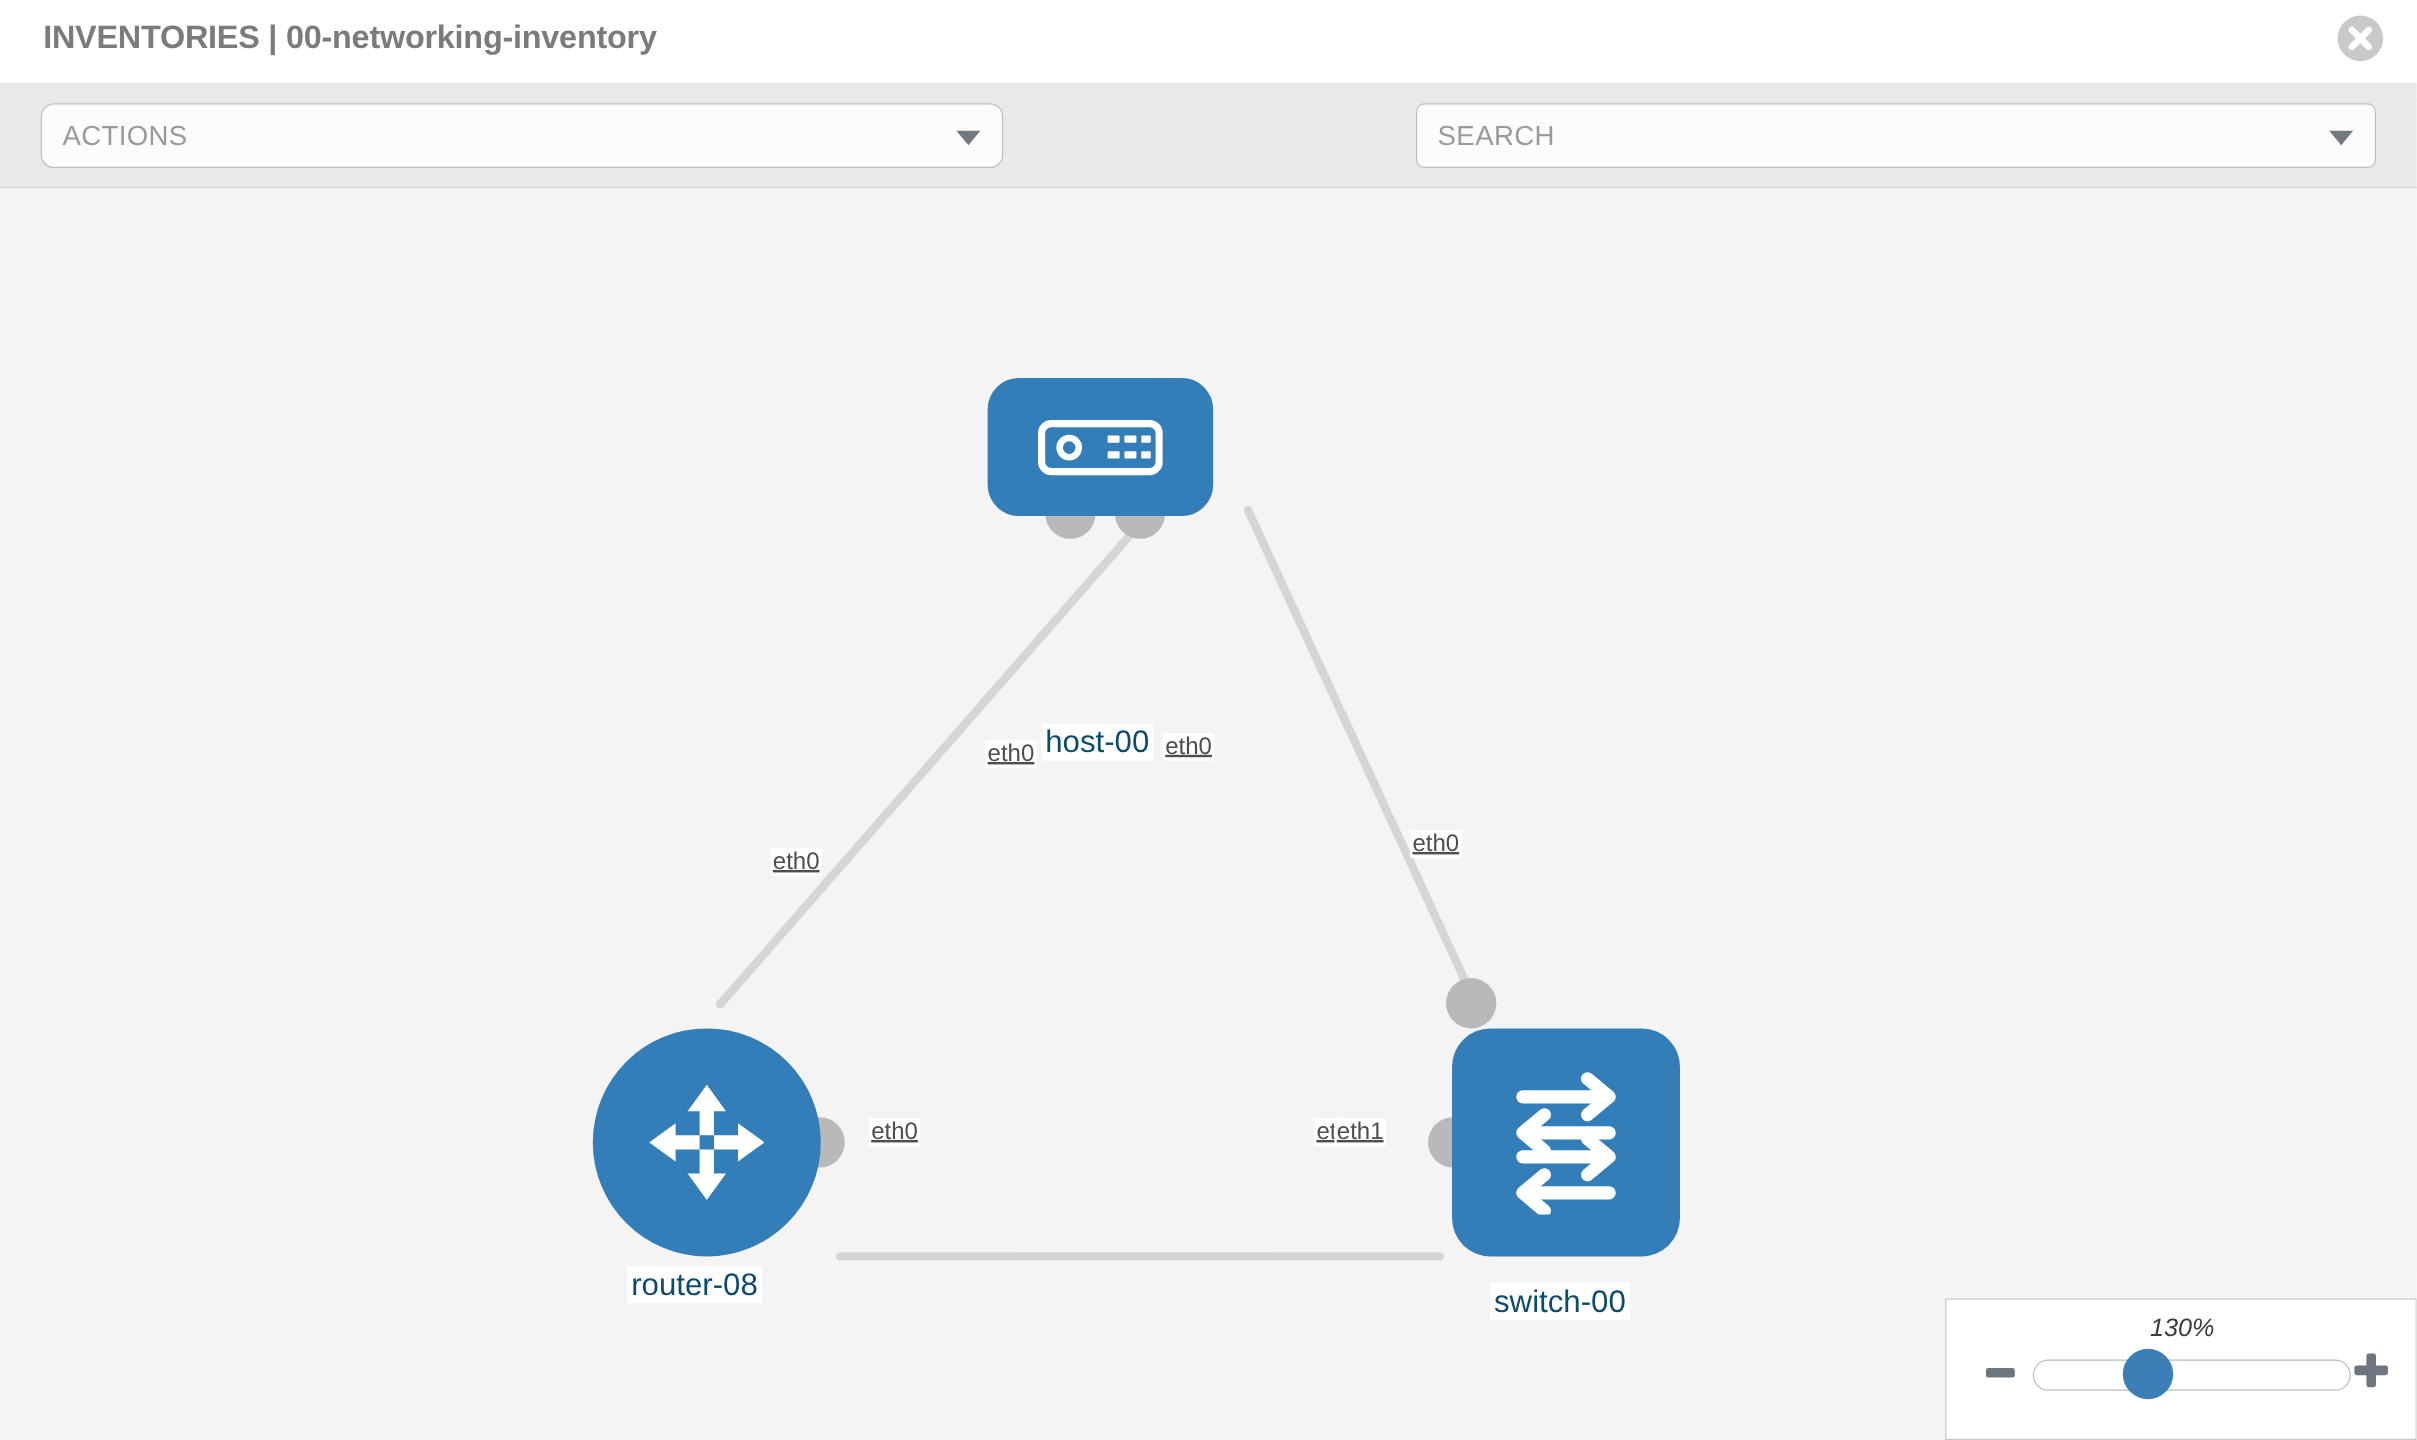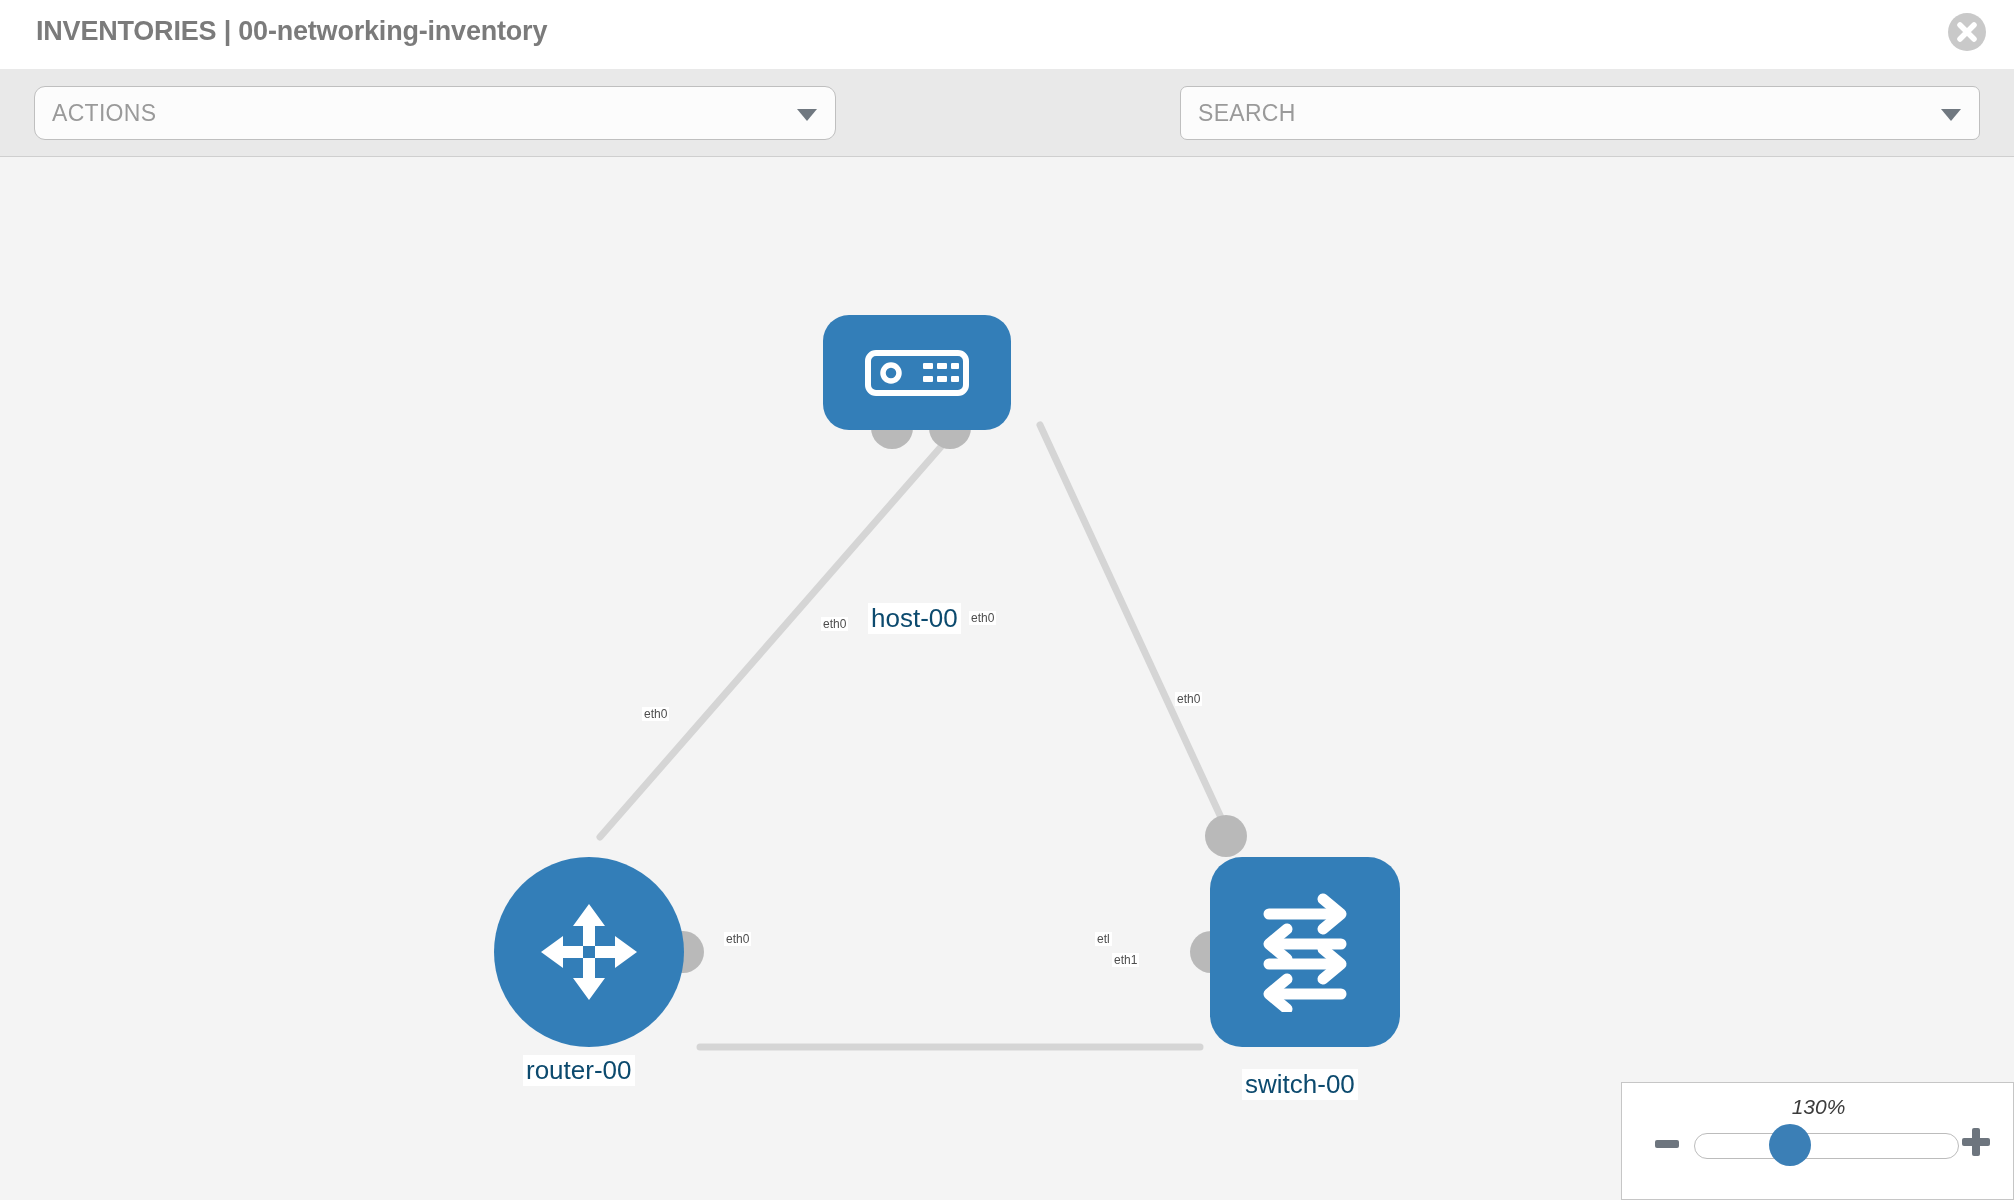--- a/index.html
+++ b/index.html
@@ -71,22 +71,22 @@
     position: absolute; background: #337eb8;
     display: flex; align-items: center; justify-content: center;
   }
   .node-label {
     position: absolute; white-space: nowrap;
     font-size: 26px; color: #0c4a6e;
     background: #ffffff; padding: 0 3px;
   }
   .iface-label {
     position: absolute; white-space: nowrap;
-    font-size: 12px; color: #4d4d4d;
-    background: #ffffff; padding: 0 2px;
+    font-size: 20px; color: #4d4d4d;
+    background: #ffffff; padding: 0 2px; text-decoration: underline;
   }
   .stub {
     position: absolute; width: 42px; height: 42px;
     border-radius: 50%; background: #b9b9b9;
   }
 
   
   .zoom-panel {
     position: absolute; left: 1621px; top: 1082px;
     width: 393px; height: 118px;
@@ -194,21 +194,21 @@
       <div class="node-shape" style="left:0; top:0; width:190px; height:190px; border-radius:50%;">
         <svg width="112" height="112" viewBox="0 0 112 112">
           <g fill="#ffffff">
             <path d="M56 8 L72 30 L62 30 L62 50 L50 50 L50 30 L40 30 Z"></path>
             <path d="M56 104 L40 82 L50 82 L50 62 L62 62 L62 82 L72 82 Z"></path>
             <path d="M8 56 L30 40 L30 50 L50 50 L50 62 L30 62 L30 72 Z"></path>
             <path d="M104 56 L82 72 L82 62 L62 62 L62 50 L82 50 L82 40 Z"></path>
           </g>
         </svg>
       </div>
-      <div class="node-label" style="left:29px; top:198px;">router-00</div>
+      <div class="node-label" style="left:29px; top:198px;">router-08</div>
       <div class="iface-label" style="left:148px; top:-150px;">eth0</div>
       <div class="iface-label" style="left:230px; top:75px;">eth0</div>
     </div>
 
     <div class="node" style="left:1210px; top:700px; width:190px; height:190px;">
       <div class="stub" style="left:-5px; top:-42px;"></div>
       <div class="stub" style="left:-20px; top:74px;"></div>
       <div class="node-shape" style="left:0; top:0; width:190px; height:190px; border-radius:32px;">
         <svg width="124" height="120" viewBox="0 0 124 120">
           <g fill="none" stroke="#ffffff" stroke-width="11" stroke-linecap="round" stroke-linejoin="round">
@@ -219,21 +219,21 @@
             <path d="M26 72 L96 72"></path>
             <path d="M80 57 L98 72 L80 87"></path>
             <path d="M98 102 L28 102"></path>
             <path d="M44 87 L26 102 L44 117"></path>
           </g>
         </svg>
       </div>
       <div class="node-label" style="left:32px; top:212px;">switch-00</div>
       <div class="iface-label" style="left:-35px; top:-165px;">eth0</div>
       <div class="iface-label" style="left:-115px; top:75px;">etl</div>
-      <div class="iface-label" style="left:-98px; top:75px;margin-top:21px;">eth1</div>
+      <div class="iface-label" style="left:-98px; top:75px;">eth1</div>
     </div>
 
     <div class="zoom-panel" style="left:1621px; top:925px;">
       <div class="zoom-pct">130%</div>
       <div class="zoom-minus">
         <svg width="26" height="30" viewBox="0 0 26 30">
           <rect x="1" y="11" width="24" height="8" rx="2" fill="#6d757e"></rect>
         </svg>
       </div>
       <div class="zoom-track"></div>

